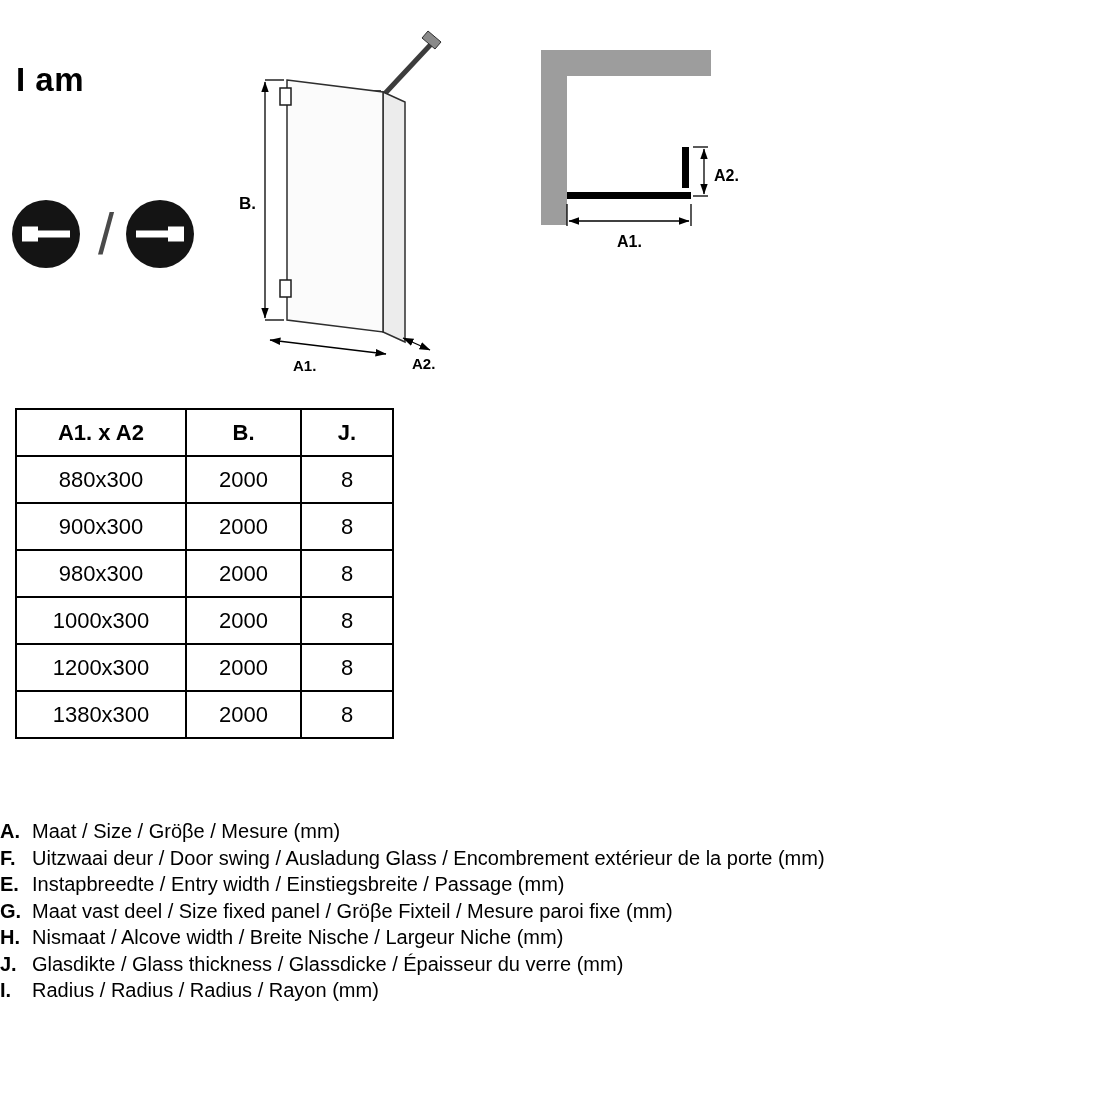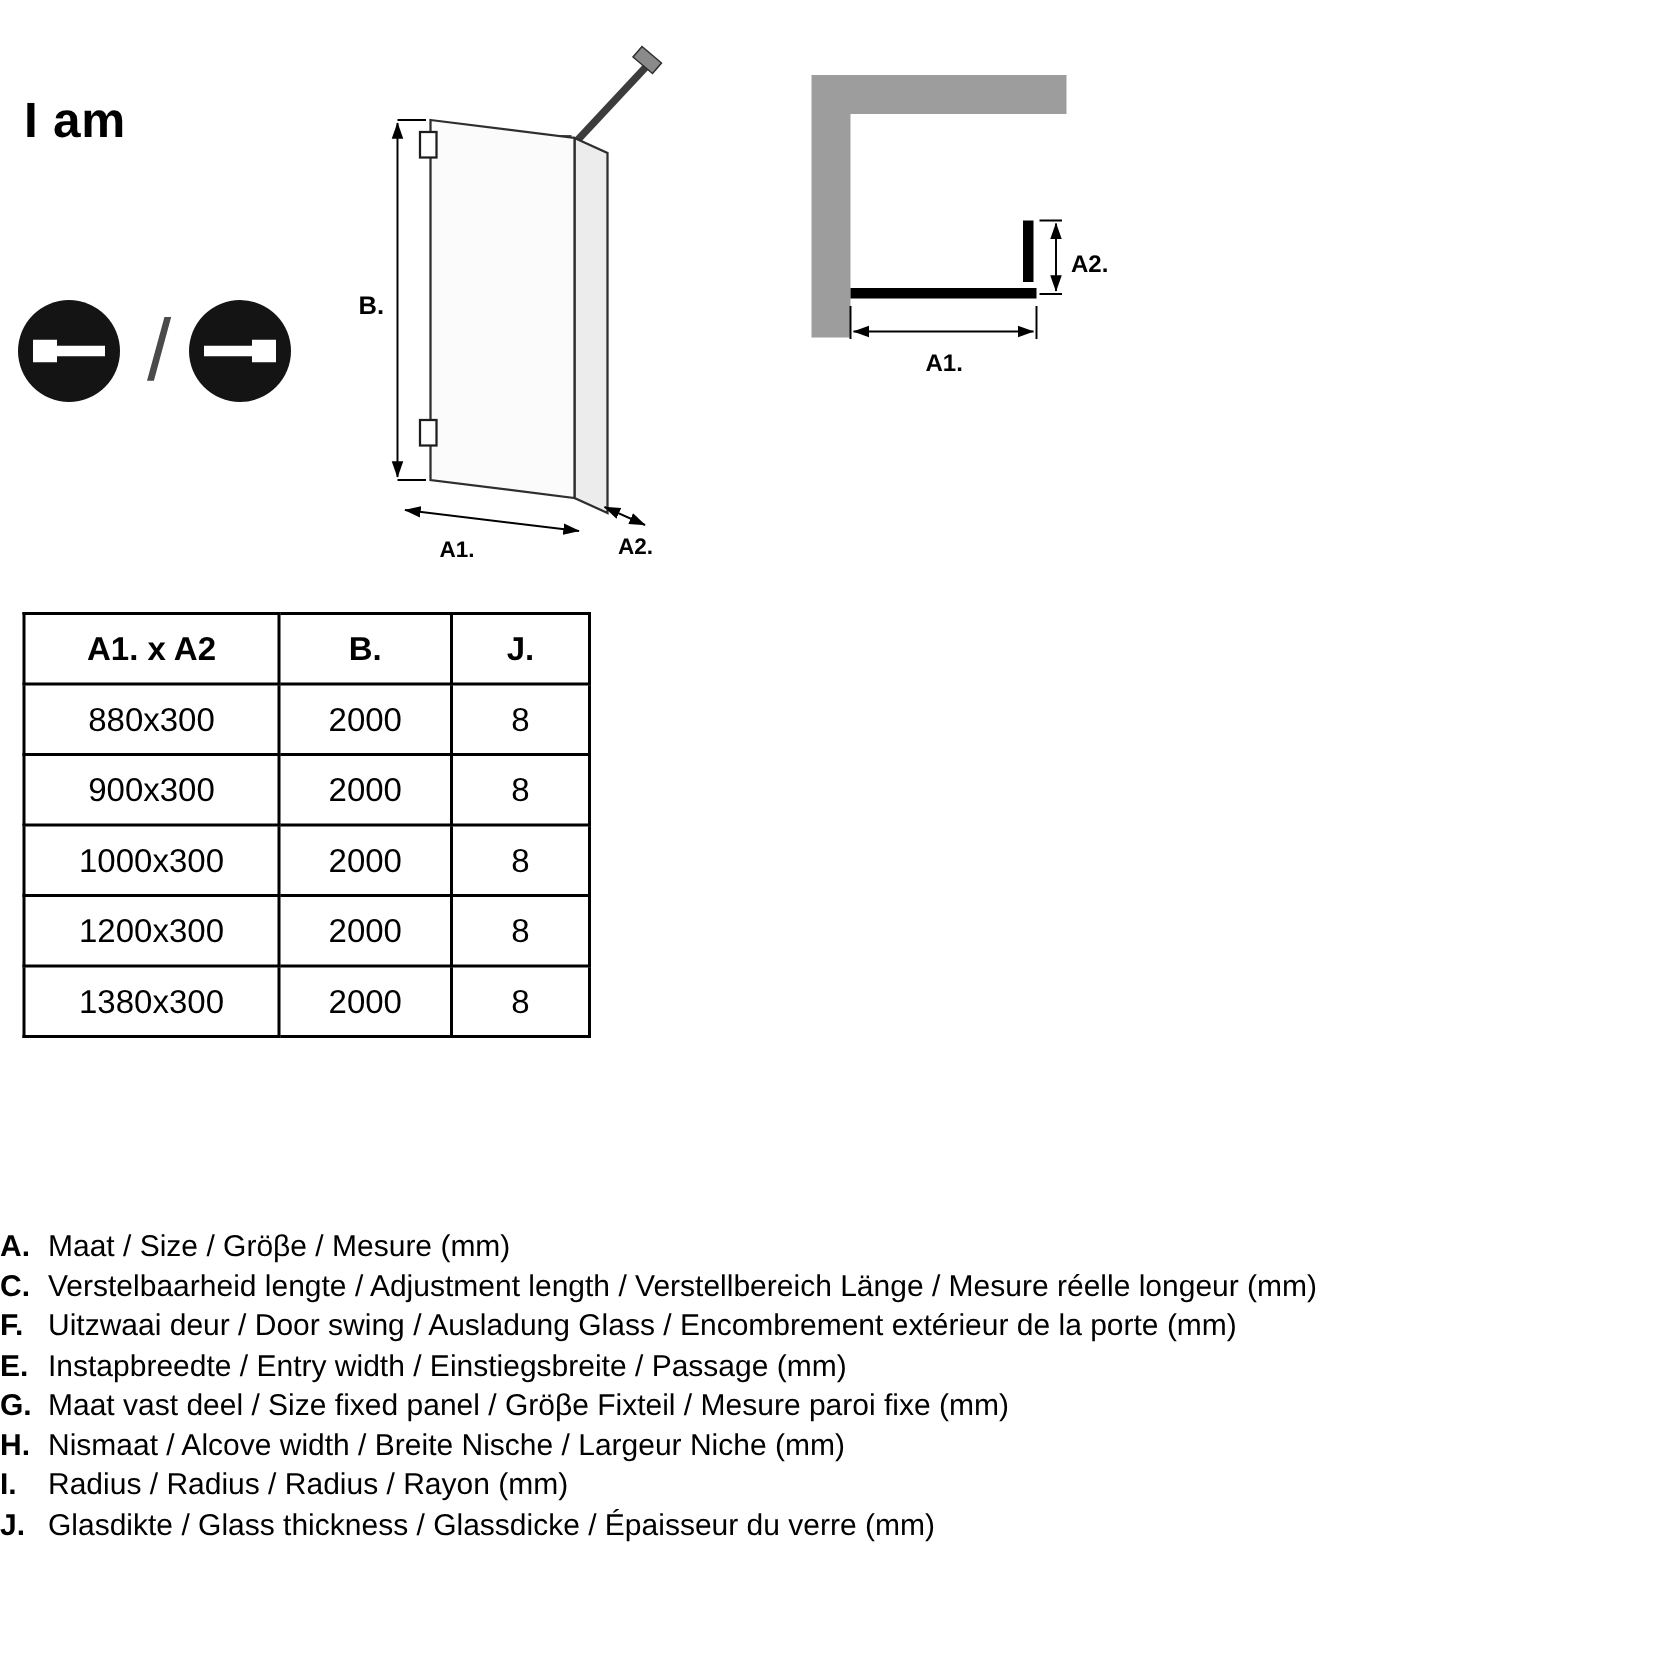--- a/index.html
+++ b/index.html
@@ -134,20 +134,25 @@
       <td>880x300</td>
       <td>2000</td>
       <td>8</td>
     </tr>
     <tr>
       <td>900x300</td>
       <td>2000</td>
       <td>8</td>
     </tr>
     <tr>
+      <td>980x300</td>
+      <td>2000</td>
+      <td>8</td>
+    </tr>
+    <tr>
       <td>1000x300</td>
       <td>2000</td>
       <td>8</td>
     </tr>
     <tr>
       <td>1200x300</td>
       <td>2000</td>
       <td>8</td>
     </tr>
     <tr>
@@ -156,33 +161,30 @@
       <td>8</td>
     </tr>
   </tbody>
 </table>
 
 <div id="legend" class="abs">
   <div class="legend-row">
     <span class="legend-key">A.</span><span class="legend-text">Maat / Size / Gröβe / Mesure (mm)</span>
   </div>
   <div class="legend-row">
-    <span class="legend-key">C.</span><span class="legend-text">Verstelbaarheid lengte / Adjustment length / Verstellbereich Länge / Mesure réelle longeur (mm)</span>
-  </div>
-  <div class="legend-row">
     <span class="legend-key">F.</span><span class="legend-text">Uitzwaai deur / Door swing / Ausladung Glass / Encombrement extérieur de la porte (mm)</span>
   </div>
   <div class="legend-row">
     <span class="legend-key">E.</span><span class="legend-text">Instapbreedte / Entry width / Einstiegsbreite / Passage (mm)</span>
   </div>
   <div class="legend-row">
     <span class="legend-key">G.</span><span class="legend-text">Maat vast deel / Size fixed panel / Gröβe Fixteil / Mesure paroi fixe (mm)</span>
   </div>
   <div class="legend-row">
     <span class="legend-key">H.</span><span class="legend-text">Nismaat / Alcove width / Breite Nische / Largeur Niche (mm)</span>
   </div>
   <div class="legend-row">
-    <span class="legend-key">I.</span><span class="legend-text">Radius / Radius / Radius / Rayon (mm)</span>
+    <span class="legend-key">J.</span><span class="legend-text">Glasdikte / Glass thickness / Glassdicke / Épaisseur du verre (mm)</span>
   </div>
   <div class="legend-row">
-    <span class="legend-key">J.</span><span class="legend-text">Glasdikte / Glass thickness / Glassdicke / Épaisseur du verre (mm)</span>
+    <span class="legend-key">I.</span><span class="legend-text">Radius / Radius / Radius / Rayon (mm)</span>
   </div>
 </div>
 
 </body></html>

